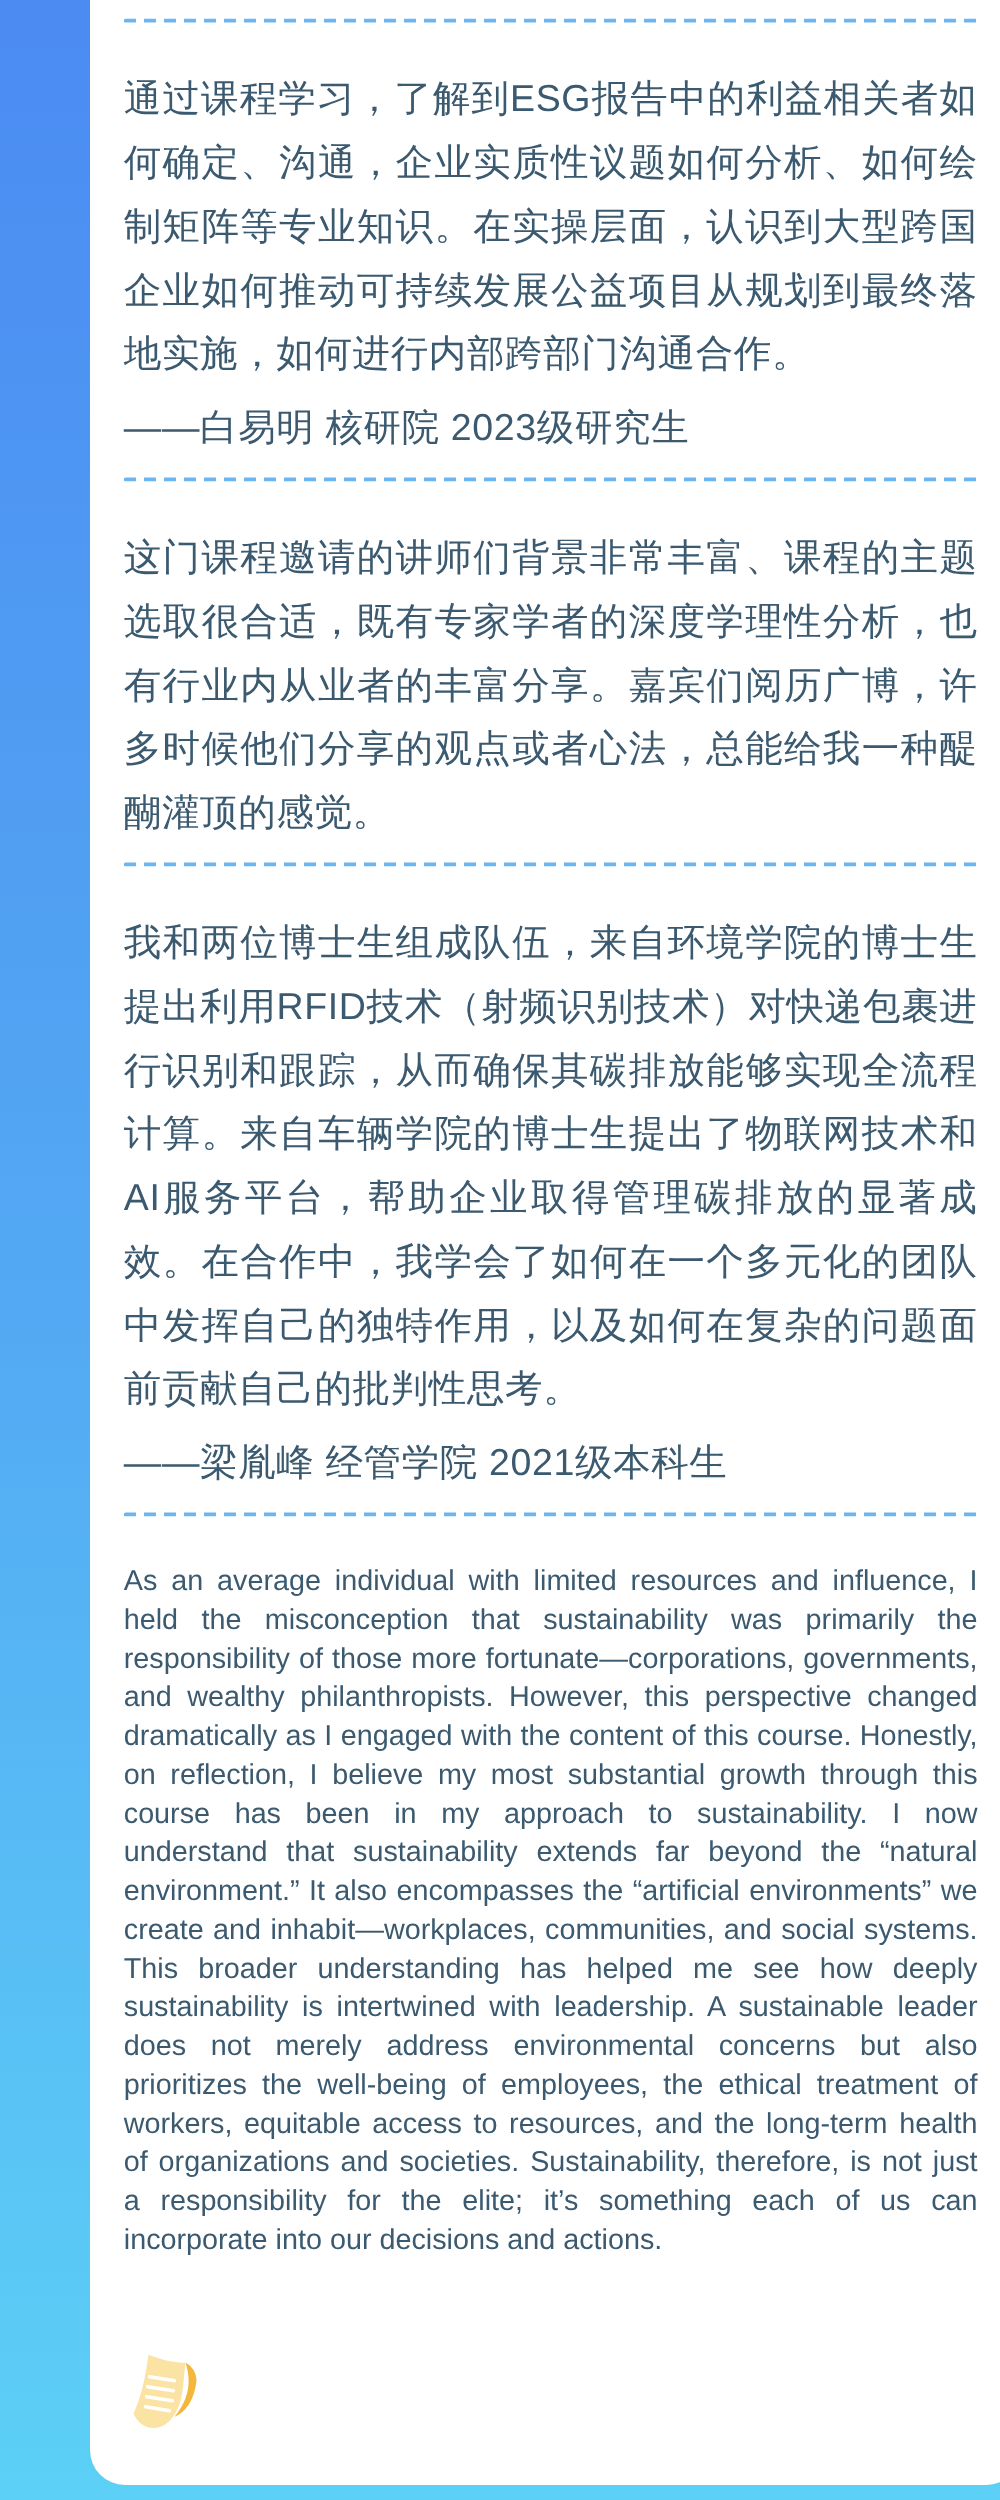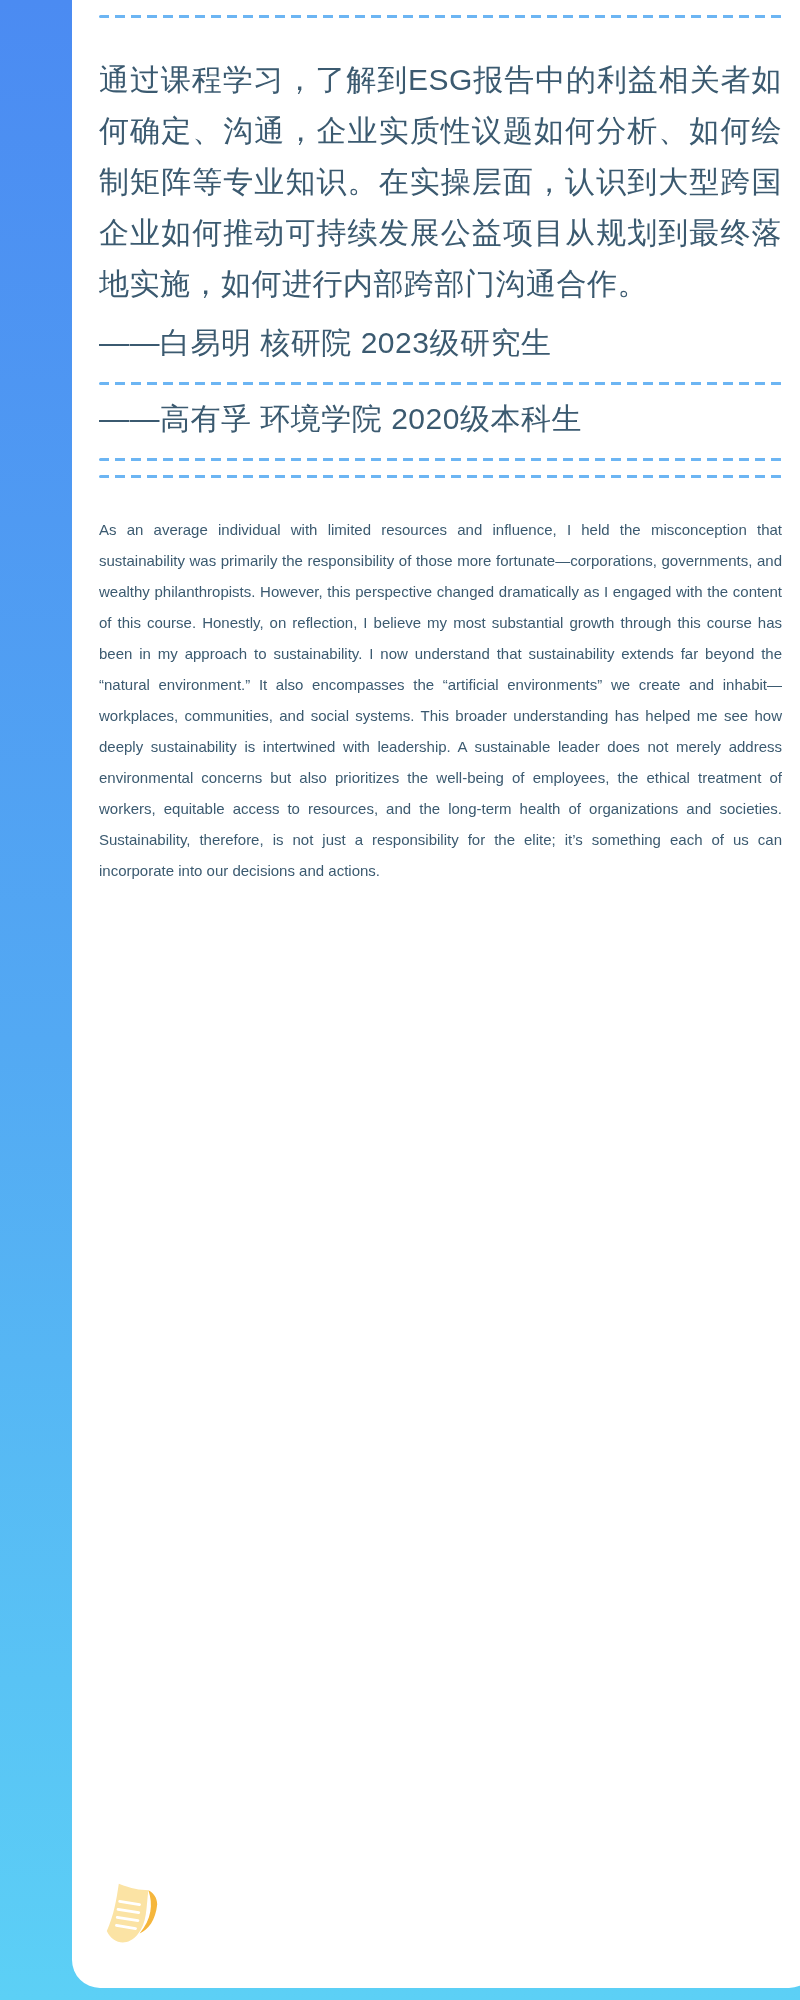--- a/index.html
+++ b/index.html
@@ -38,21 +38,21 @@
     margin: 36px 0 0 0;
     font-size: 30px;
     line-height: 51px;
     letter-spacing: 0.5px;
     color: #3b5a70;
     text-align: justify;
     text-justify: inter-ideograph;
   }
   .quote-en {
     margin: 36px 0 0 0;
-    font-size: 15px;
+    font-size: 23px;
     line-height: 31px;
     color: #3b5a70;
     text-align: justify;
   }
   .attribution {
     margin: 8px 0 0 0;
     font-size: 30px;
     line-height: 51px;
     color: #3b5a70;
     text-align: left;
@@ -79,25 +79,29 @@
     <div class="divider first"></div>
 
     <section>
       <p class="quote-zh">通过课程学习，了解到ESG报告中的利益相关者如何确定、沟通，企业实质性议题如何分析、如何绘制矩阵等专业知识。在实操层面，认识到大型跨国企业如何推动可持续发展公益项目从规划到最终落地实施，如何进行内部跨部门沟通合作。</p>
       <p class="attribution">——白易明 核研院 2023级研究生</p>
     </section>
 
     <div class="divider"></div>
 
     <section>
-      <p class="attribution">——高有孚 环境学院 2020级本科生</p>
+      <p class="quote-zh">这门课程邀请的讲师们背景非常丰富、课程的主题选取很合适，既有专家学者的深度学理性分析，也有行业内从业者的丰富分享。嘉宾们阅历广博，许多时候他们分享的观点或者心法，总能给我一种醍醐灌顶的感觉。</p>
     </section>
 
     <div class="divider"></div>
 
+    <section>
+      <p class="quote-zh">我和两位博士生组成队伍，来自环境学院的博士生提出利用RFID技术（射频识别技术）对快递包裹进行识别和跟踪，从而确保其碳排放能够实现全流程计算。来自车辆学院的博士生提出了物联网技术和AI服务平台，帮助企业取得管理碳排放的显著成效。在合作中，我学会了如何在一个多元化的团队中发挥自己的独特作用，以及如何在复杂的问题面前贡献自己的批判性思考。</p>
+      <p class="attribution">——梁胤峰 经管学院 2021级本科生</p>
+    </section>
 
     <div class="divider"></div>
 
     <section>
       <p class="quote-en">As an average individual with limited resources and influence, I held the misconception that sustainability was primarily the responsibility of those more fortunate—corporations, governments, and wealthy philanthropists. However, this perspective changed dramatically as I engaged with the content of this course. Honestly, on reflection, I believe my most substantial growth through this course has been in my approach to sustainability. I now understand that sustainability extends far beyond the “natural environment.” It also encompasses the “artificial environments” we create and inhabit—workplaces, communities, and social systems. This broader understanding has helped me see how deeply sustainability is intertwined with leadership. A sustainable leader does not merely address environmental concerns but also prioritizes the well-being of employees, the ethical treatment of workers, equitable access to resources, and the long-term health of organizations and societies. Sustainability, therefore, is not just a responsibility for the elite; it’s something each of us can incorporate into our decisions and actions.</p>
     </section>
 
     <svg class="memo" viewBox="0 0 100 96" xmlns="http://www.w3.org/2000/svg" aria-hidden="true">
       <path d="M36,4 C52,10 62,12 73,12 C70,34 72,52 59,68 C47,82 29,80 21,63 C30,43 33,24 36,4 Z" fill="#fbe3a4"></path>
       <path d="M73,12 C79,30 77,48 62,66 C73,62 82,49 84,30 C84,21 79,15 73,12 Z" fill="#f5b63c"></path>

